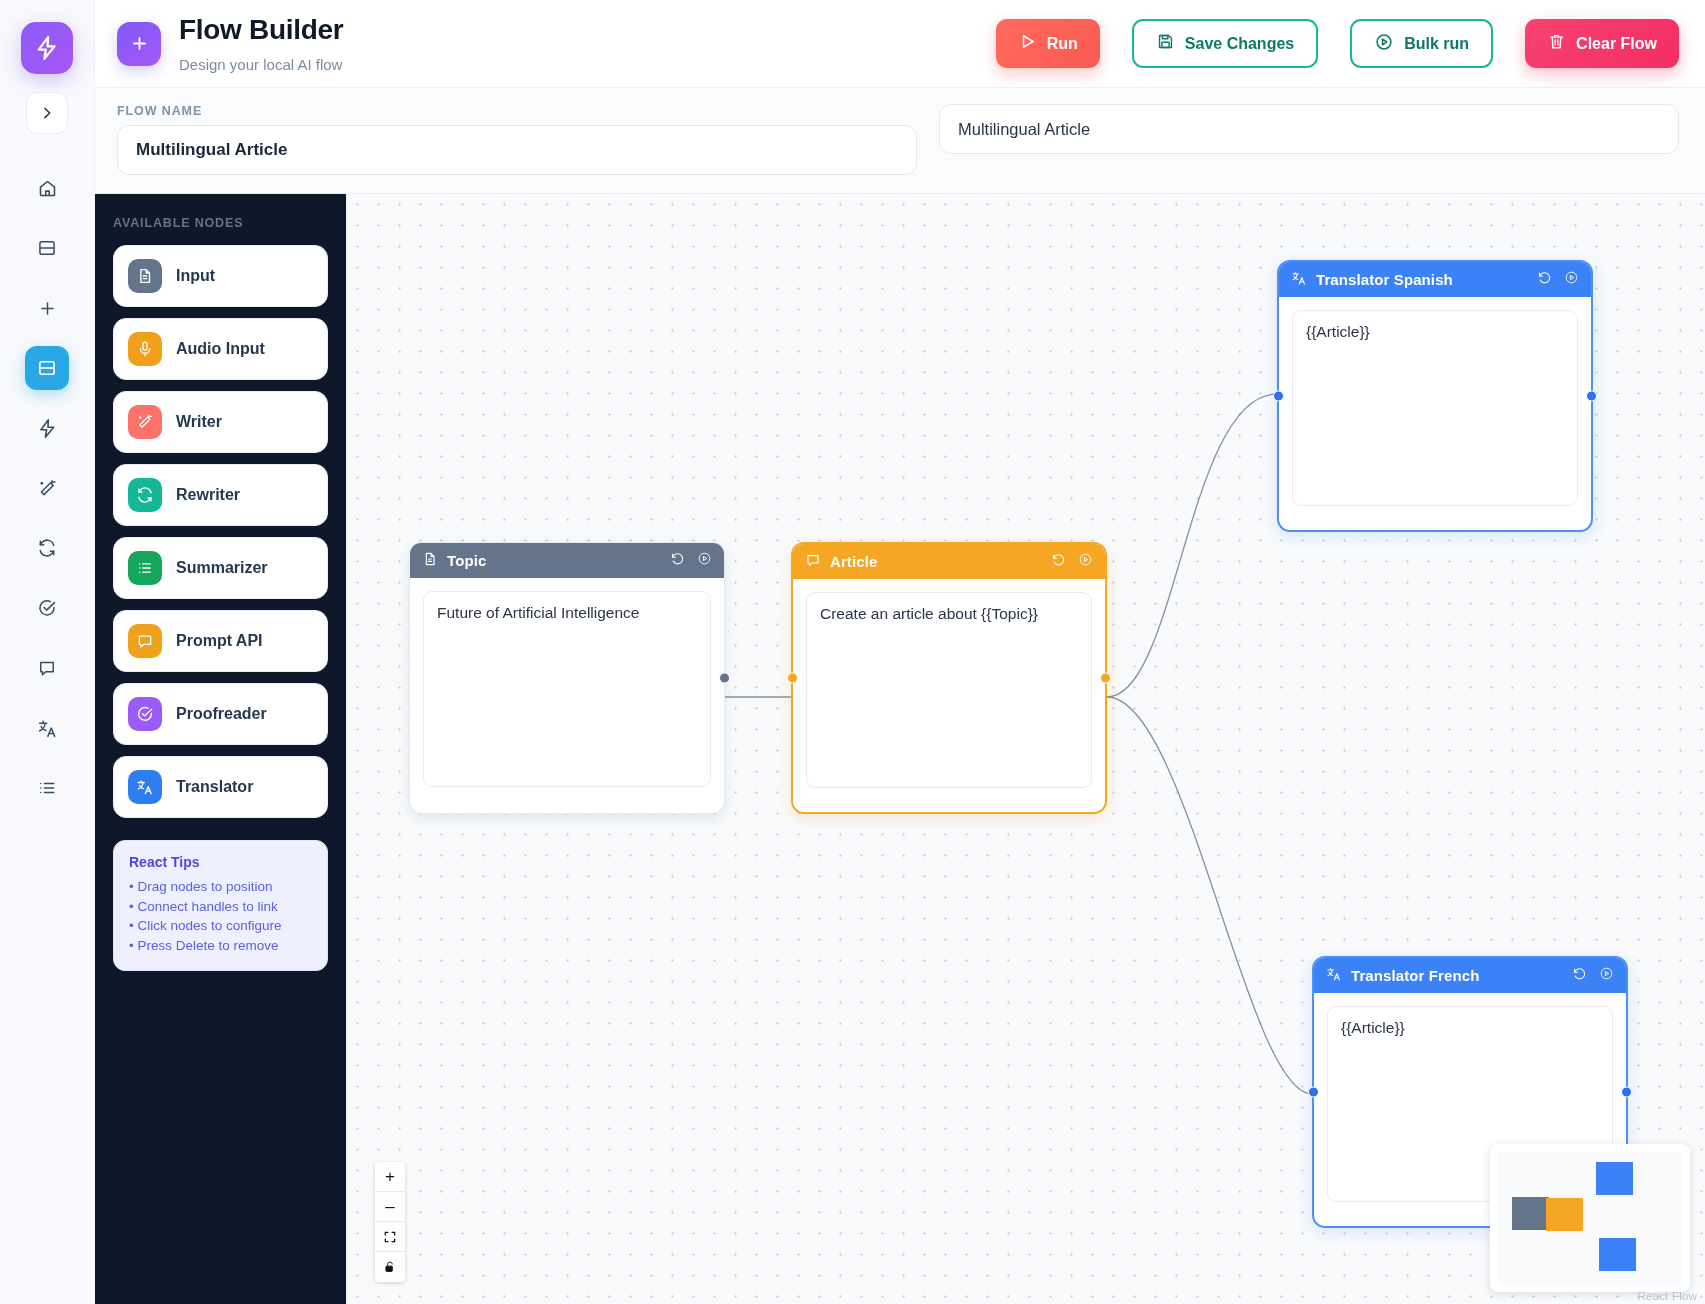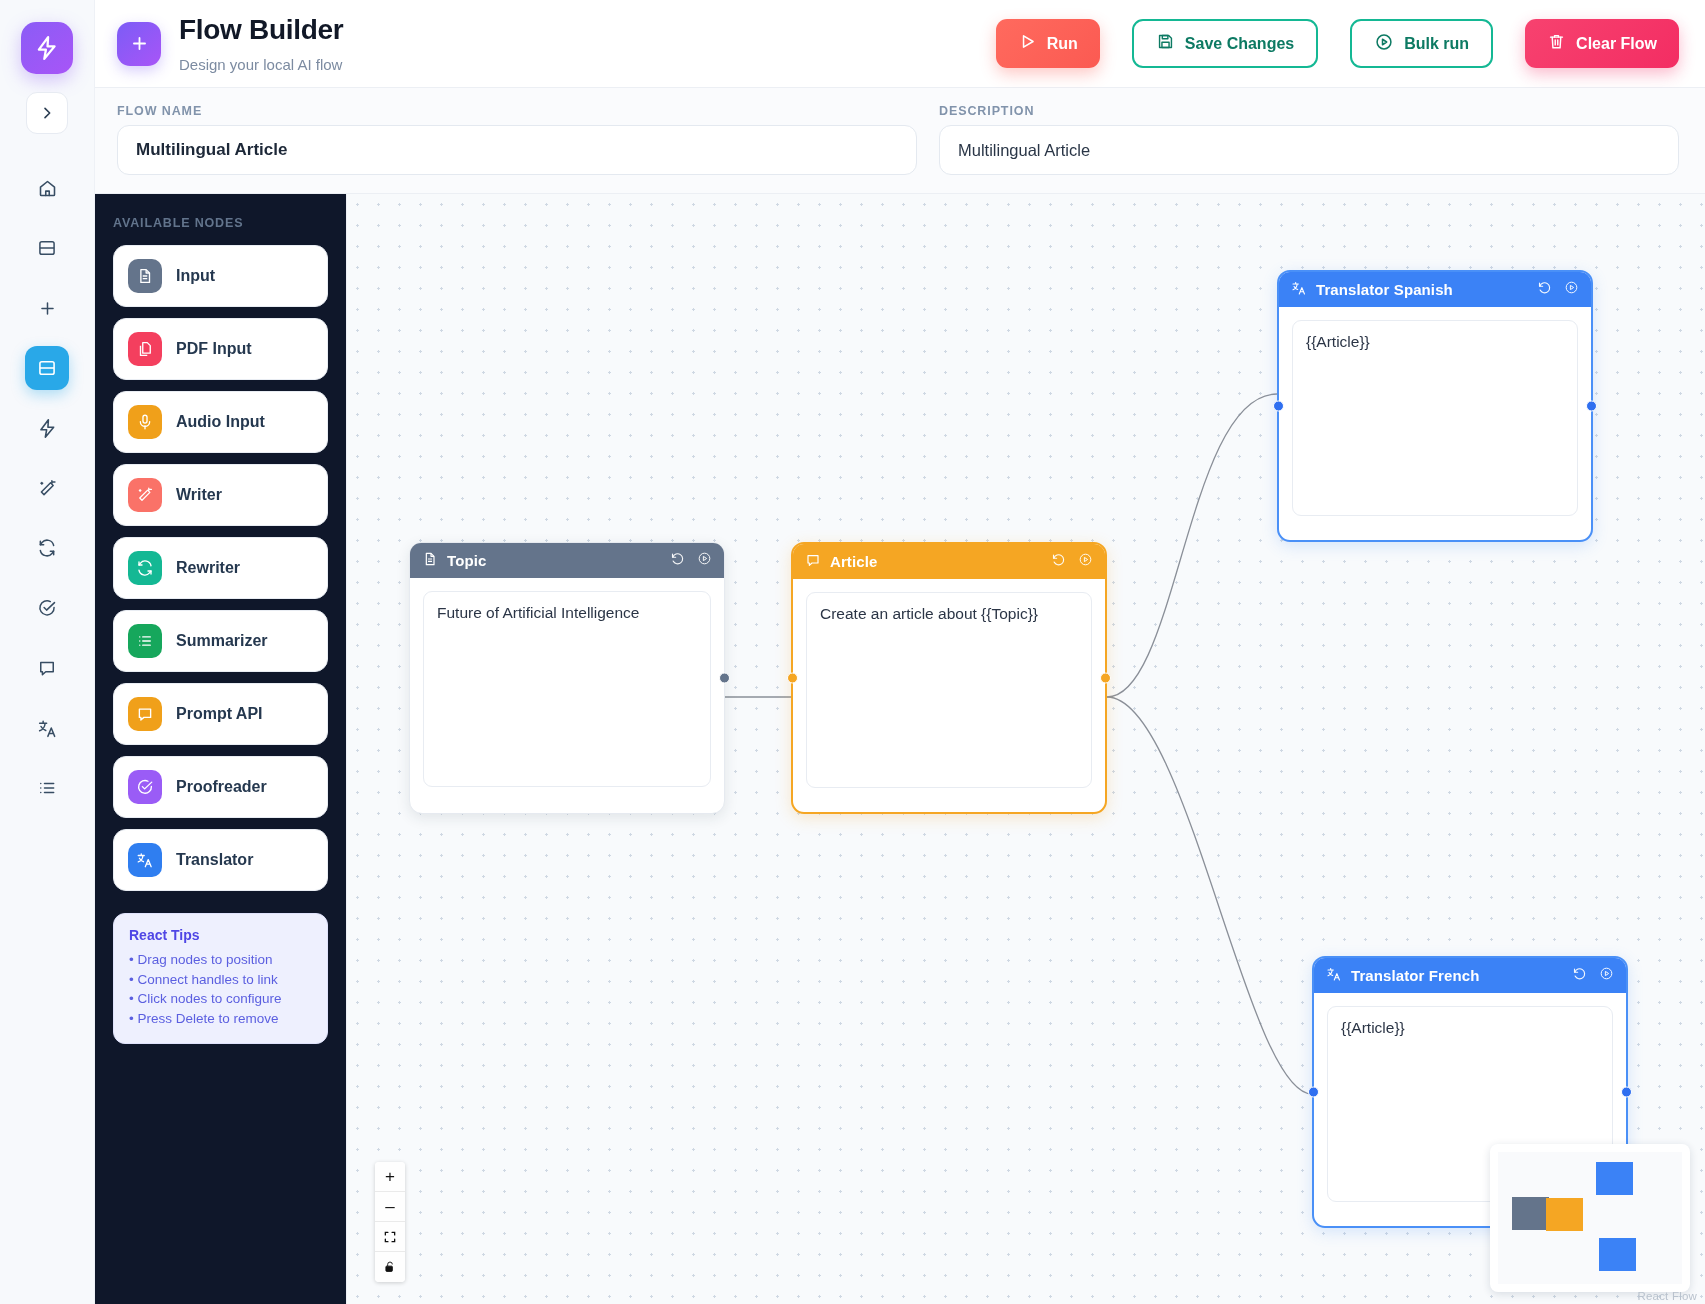--- a/index.html
+++ b/index.html
@@ -332,50 +332,40 @@
         </div>
       </div>
     </div>
 
     <div class="metabar">
       <div class="field flow">
         <div class="field-label">FLOW NAME</div>
         <div class="field-input">Multilingual Article</div>
       </div>
       <div class="field desc">
-        <div class="field-label">DESCRIPTION</div>
         <div class="field-input">Multilingual Article</div>
       </div>
     </div>
 
     <div class="body">
 
       <div class="panel">
         <div class="panel-title">AVAILABLE NODES</div>
 
         <div class="node-item">
           <div class="node-ic" style="background:#64748b">
             <svg width="18" height="18" viewBox="0 0 24 24" fill="none" stroke="#fff" stroke-width="1.8" stroke-linejoin="round">
                 <path d="M6.5 3.5h7l4.5 4.5v12.5h-11.5z"></path>
                 <path d="M13.5 3.5V8H18"></path>
                 <path d="M9 12h6M9 15.5h6"></path>
               </svg>
           </div>
           <div class="node-lbl">Input</div>
         </div>
 
-        <div class="node-item">
-          <div class="node-ic" style="background:#f43f5e">
-            <svg width="18" height="18" viewBox="0 0 24 24" fill="none" stroke="#fff" stroke-width="1.8" stroke-linejoin="round">
-                <path d="M9 3.5h6l4 4v10h-10z"></path>
-                <path d="M6 7.5v13h9"></path>
-              </svg>
-          </div>
-          <div class="node-lbl">PDF Input</div>
-        </div>
 
 
         <div class="node-item">
           <div class="node-ic" style="background:#f0a01a">
             <svg width="18" height="18" viewBox="0 0 24 24" fill="none" stroke="#fff" stroke-width="1.8" stroke-linecap="round" stroke-linejoin="round">
                 <rect x="9.3" y="3" width="5.4" height="10.5" rx="2.7"></rect>
                 <path d="M5.8 11.5a6.2 6.2 0 0 0 12.4 0"></path>
                 <path d="M12 17.7V21"></path>
               </svg>
           </div>
@@ -514,21 +504,21 @@
               </span>
             </span>
           </div>
           <div class="bdy">
             <div class="ta">Create an article about {{Topic}}</div>
           </div>
           <div class="handle l" style="background:#f5a623;"></div>
           <div class="handle r" style="background:#f5a623;"></div>
         </div>
 
-        <div class="fnode n-trans" style="left:930px; top:76px; width:316px; height:272px;">
+        <div class="fnode n-trans" style="left:930px; top:66px; width:316px; height:272px;">
           <div class="hdr">
             <span>
               <svg width="16" height="16" viewBox="0 0 24 24" fill="none" stroke="#fff" stroke-width="1.7" stroke-linecap="round" stroke-linejoin="round">
                   <path d="M3 6h8M7 6v-2.3M9.3 6c-.4 4-3 7.5-6.3 8.6M4.6 9.7c1.1 2.3 3 3.8 5.4 4.6"></path>
                   <path d="M12.4 21l3.9-9.6 3.9 9.6M13.8 17.6h5"></path>
                 </svg>
             </span>
             <span class="hdr-title">Translator Spanish</span>
             <span class="hdr-btns">
               <span>

